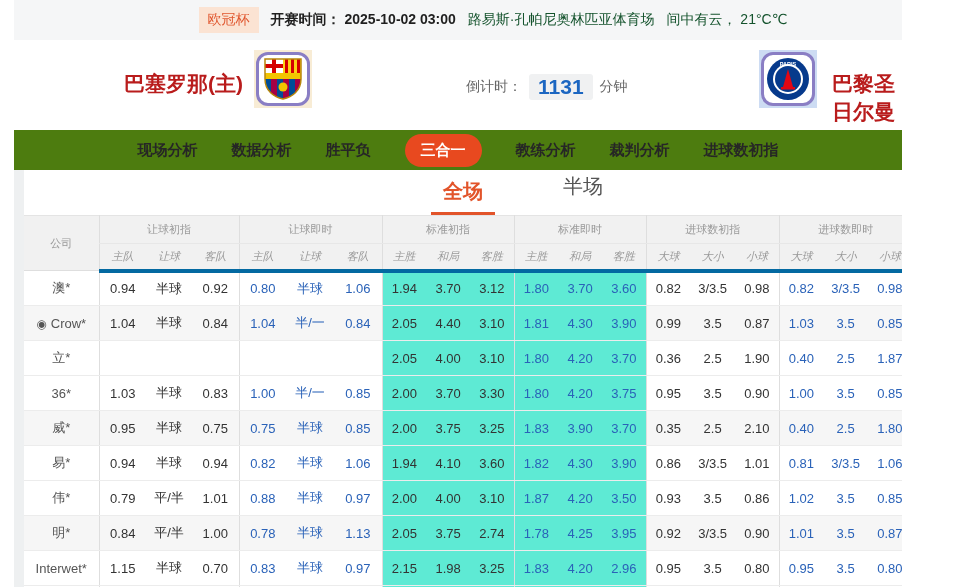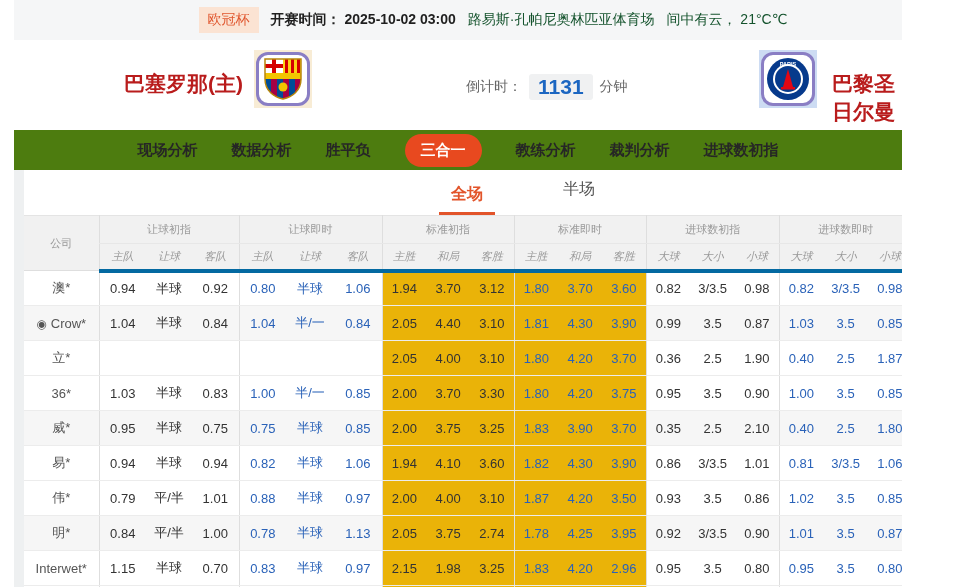--- a/index.html
+++ b/index.html
@@ -30,33 +30,33 @@
   .nav { height:40px; background:#4d7c0f; display:flex; align-items:center; justify-content:center; gap:34px; font-size:15px; font-weight:bold; color:#262626; }
   .nav-item { cursor:pointer; white-space:nowrap; }
   .nav-item.active { background:#e8491f; color:#fff; padding:7px 16px; border-radius:17px; }
 
   
   .page { background:#eef0f1; height:417px; }
   .card { margin-left:10px; width:998px; background:#fff; height:100%; }
 
   
   .subtabs { height:45px; display:flex; align-items:flex-end; justify-content:center; gap:56px; }
-  .subtab { font-size:16px; color:#555; padding:0 12px 15px; cursor:pointer; }
+  .subtab { font-size:20px; color:#555; padding:0 12px 15px; cursor:pointer; }
   .subtab.active { color:#e2542a; font-weight:bold; border-bottom:3px solid #e2542a; padding-bottom:7px; }
 
   
   table.odds { border-collapse:collapse; table-layout:fixed; width:998px; font-size:13px; border-top:1px solid #e4e4e4; }
   thead th { background:#f1f1f1; color:#999; font-weight:normal; font-size:11px; text-align:center; }
   tr.h1 th { height:28px; border-bottom:1px solid #e7e7e7; }
   tr.h2 th { height:27px; border-bottom:4px solid #0369a1;font-style:italic; }
   th.merged { border-bottom:1px solid #dedede !important; }
   .gs { border-left:1px solid #dedede; }
   tbody td { height:35px; text-align:center; color:#333; border-bottom:1px solid #ececec; background:#fff; }
   tbody tr.alt td:not(.cyan) { background:#f6f6f6; }
-  td.cyan { background:#eab308; }
+  td.cyan { background:#5eead4; }
   .blue { color:#2a62b8; }
   td.company { color:#555; }
   .ball-icon { color:#555; font-size:12px; margin-right:4px; }
   td.hist { text-align:left; padding-left:13px; white-space:nowrap; }
   .btn { display:inline-block; background:#eaeaea; color:#555; font-size:12px; line-height:1; padding:4px 4px; border-radius:2px; margin-right:7px; cursor:pointer; }
   tr.sliver td { height:7px; border-bottom:none; }
 </style>
 </head>
 <body>
 

